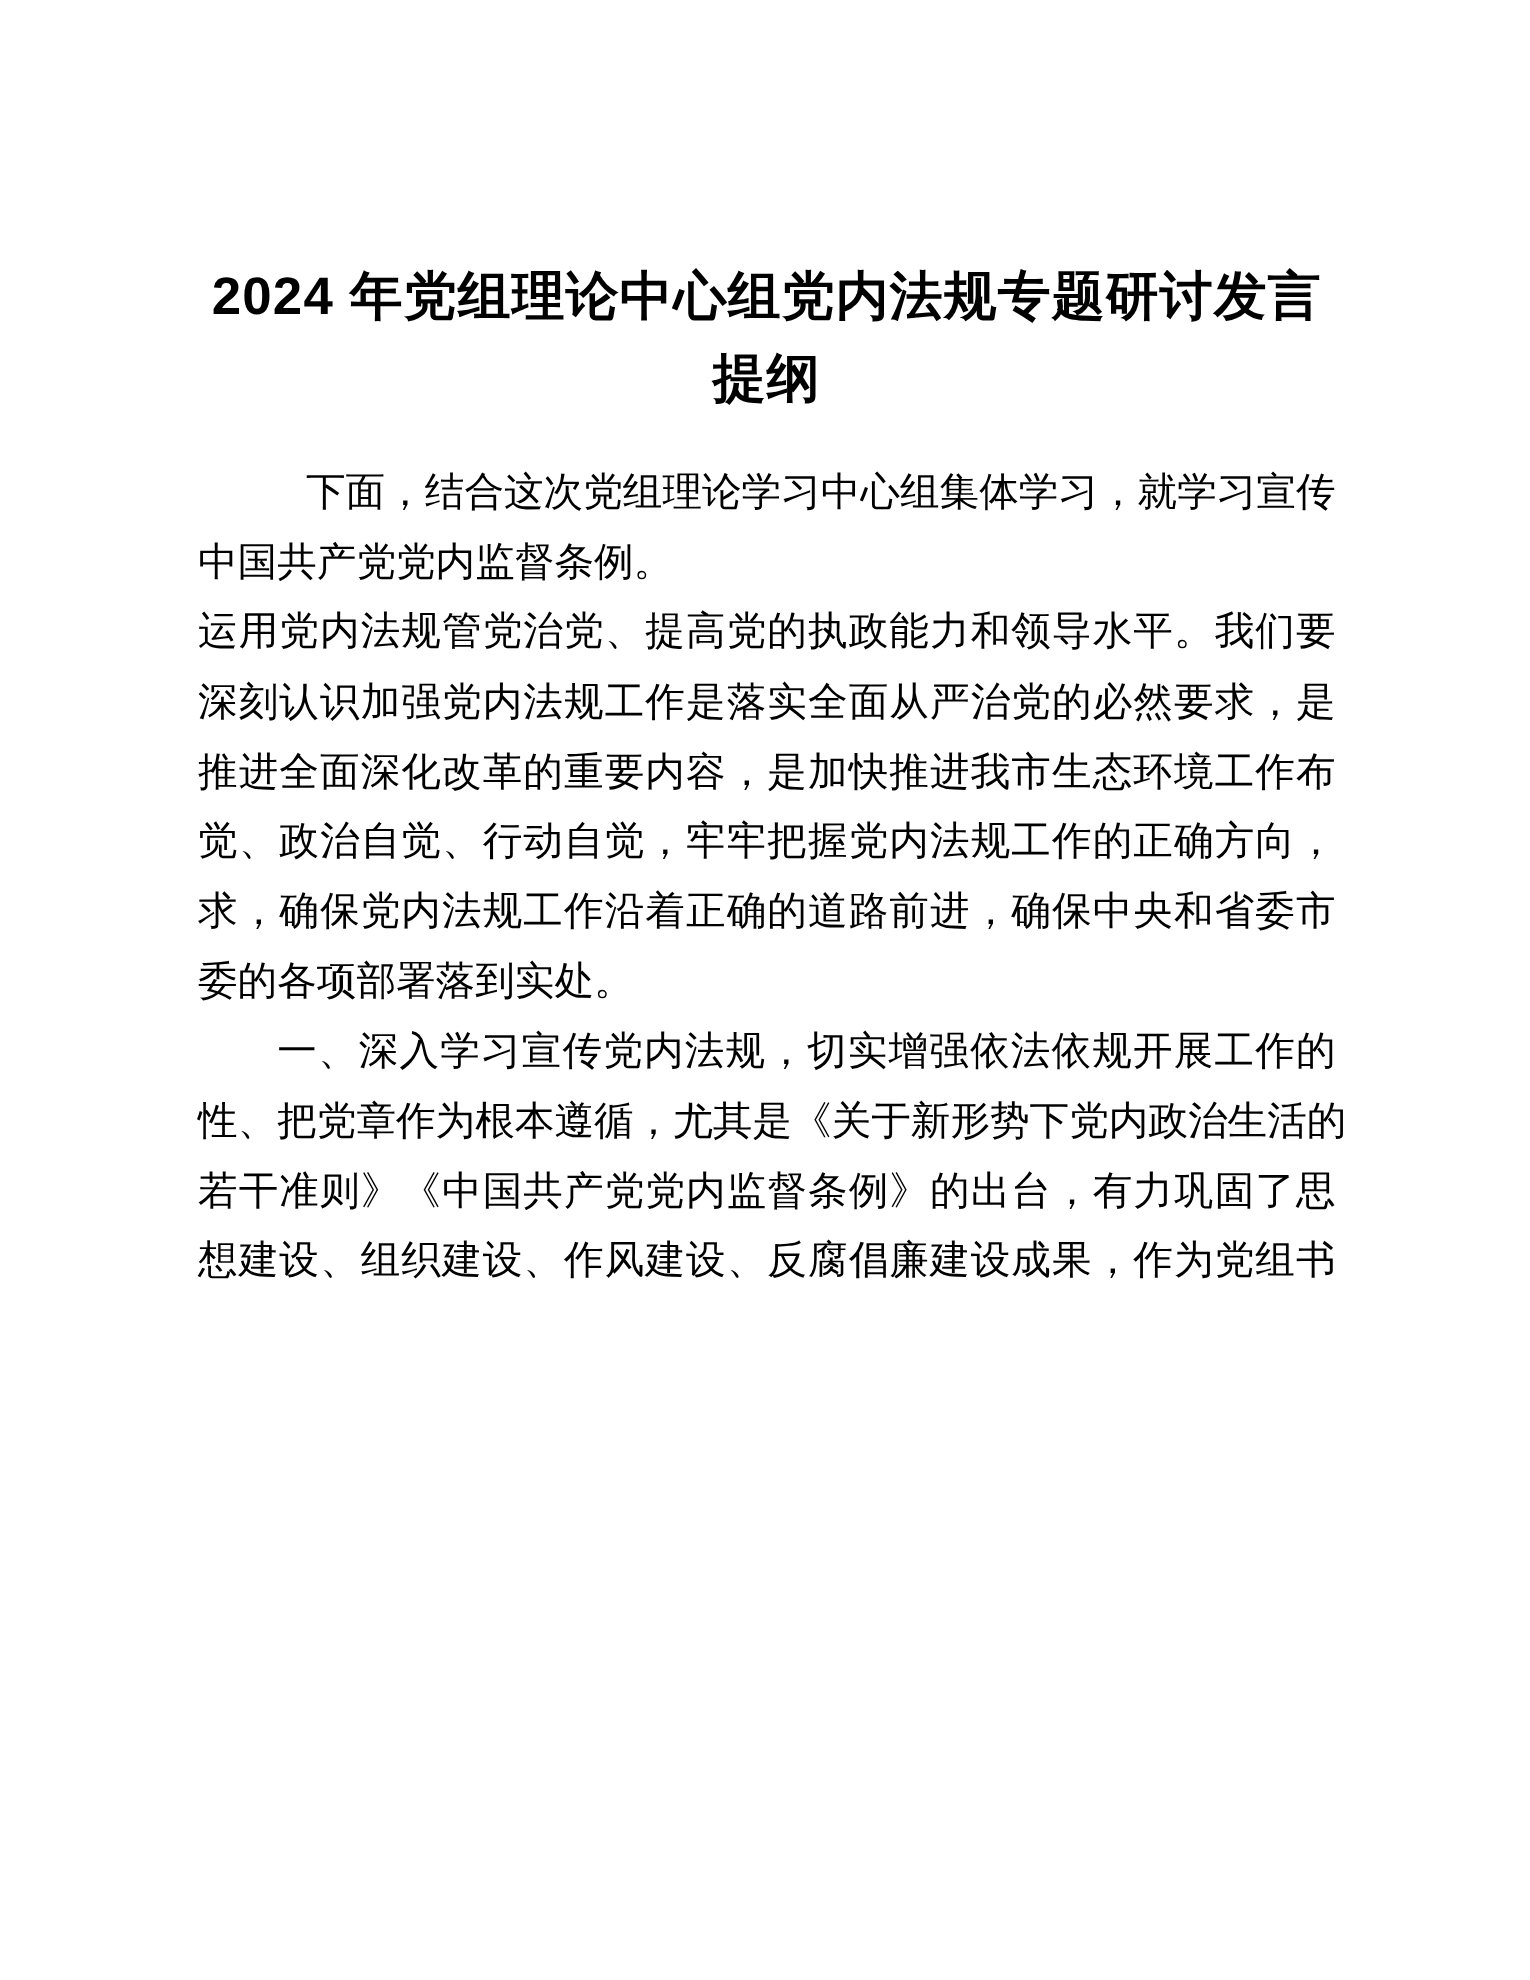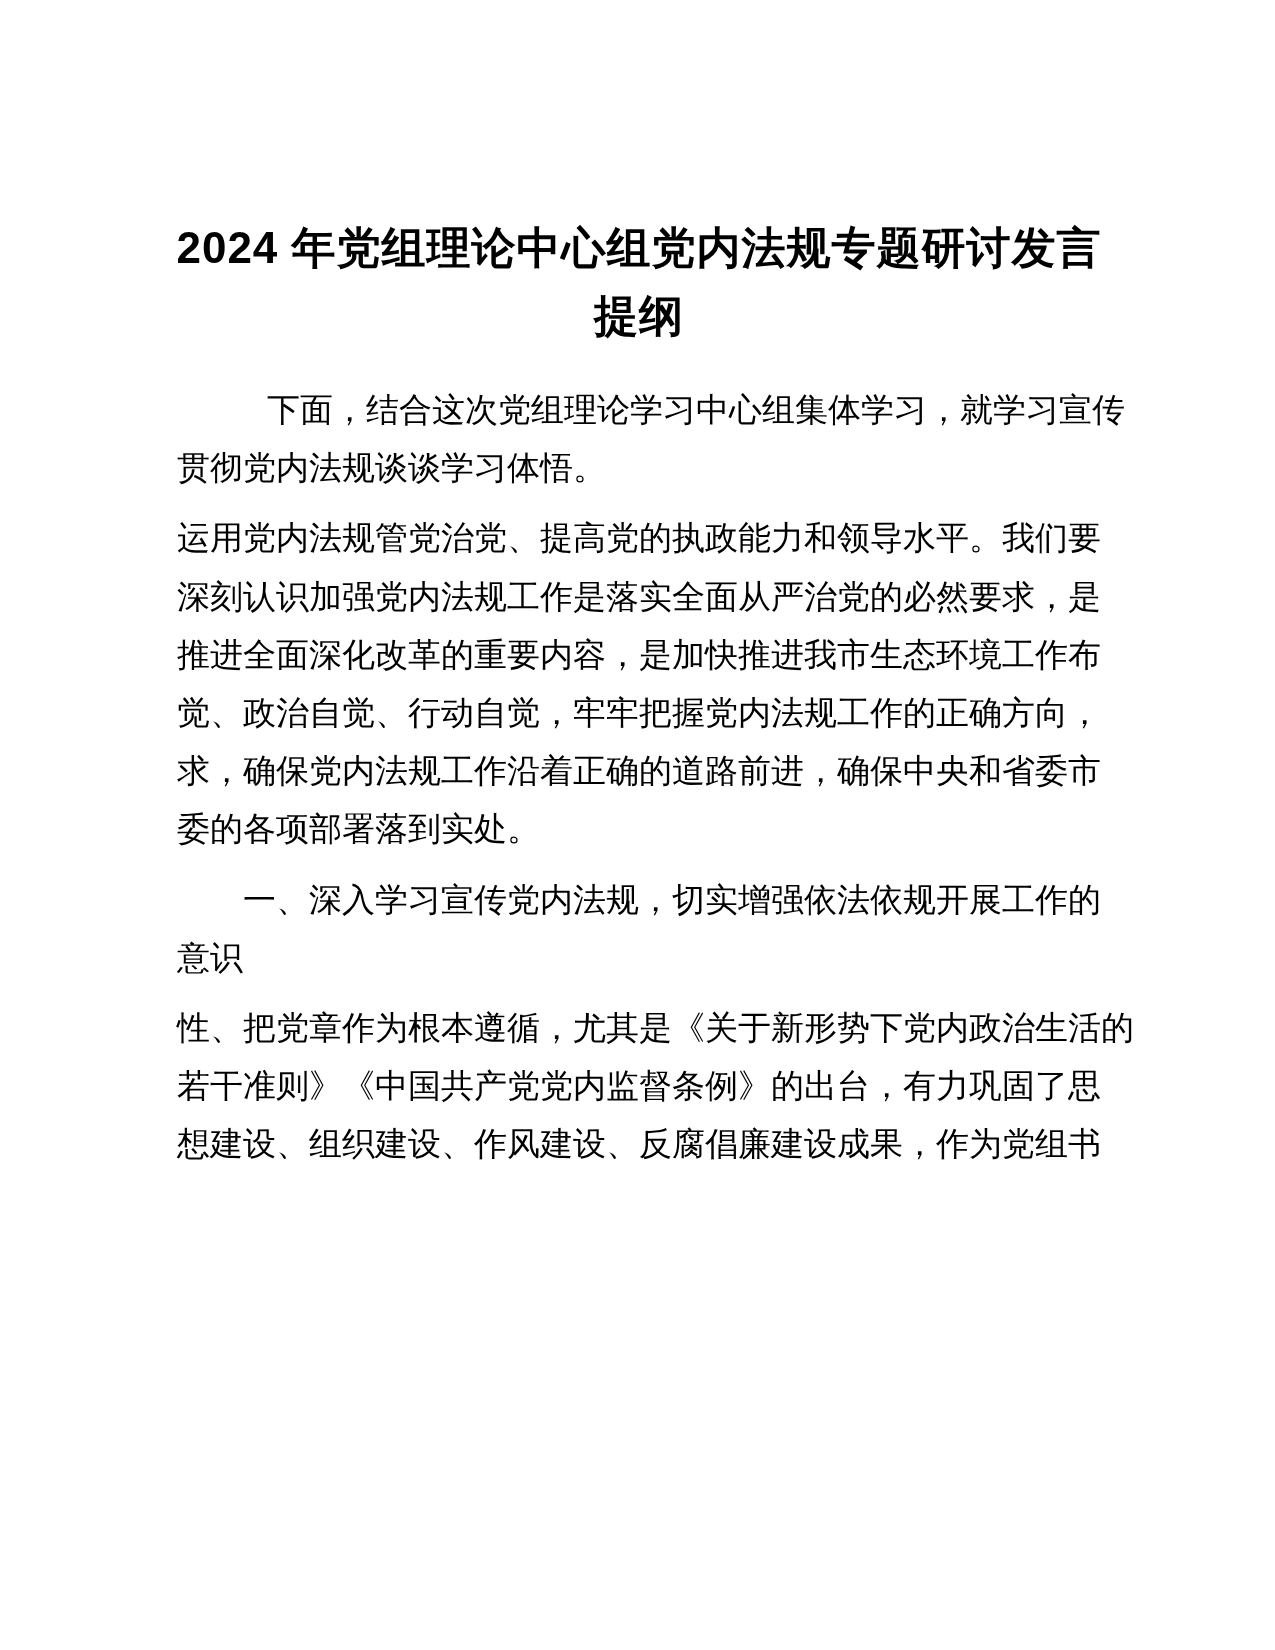--- a/index.html
+++ b/index.html
@@ -26,21 +26,21 @@
     font-size: 44px;
     line-height: 68px;
     letter-spacing: 1px;
   }
   .doc-body {
     margin-top: 31px;
     margin-left: 165px;
     margin-right: 162px;
   }
   .paragraph {
-    margin: 12px;
+    margin: 0;
     padding: 0;
   }
   .line {
     height: 58.2px;
     line-height: 58.2px;
     font-size: 33px;
     white-space: nowrap;
     letter-spacing: 0;
   }
   .line.fill {
@@ -54,33 +54,32 @@
 <body>
 
 <div class="page">
   <div class="doc-title">
     <div class="title-line">2024 年党组理论中心组党内法规专题研讨发言</div>
     <div class="title-line">提纲</div>
   </div>
   <div class="doc-body" id="doc-body">
       <div class="paragraph">
         <div class="line fill" style="padding-left: 90px;">下面，结合这次党组理论学习中心组集体学习，就学习宣传</div>
-        <div class="line">贯彻党内法规谈谈学习体悟。</div>
+        <div class="line">中国共产党党内监督条例。</div>
       </div>
       <div class="paragraph">
         <div class="line fill">运用党内法规管党治党、提高党的执政能力和领导水平。我们要</div>
         <div class="line fill">深刻认识加强党内法规工作是落实全面从严治党的必然要求，是</div>
         <div class="line fill">推进全面深化改革的重要内容，是加快推进我市生态环境工作布</div>
         <div class="line fill">觉、政治自觉、行动自觉，牢牢把握党内法规工作的正确方向，</div>
         <div class="line fill">求，确保党内法规工作沿着正确的道路前进，确保中央和省委市</div>
         <div class="line">委的各项部署落到实处。</div>
       </div>
       <div class="paragraph">
         <div class="line fill" style="padding-left: 66px;">一、深入学习宣传党内法规，切实增强依法依规开展工作的</div>
-        <div class="line">意识</div>
       </div>
       <div class="paragraph">
         <div class="line fill">性、把党章作为根本遵循，尤其是《关于新形势下党内政治生活的</div>
         <div class="line fill">若干准则》《中国共产党党内监督条例》的出台，有力巩固了思</div>
         <div class="line fill">想建设、组织建设、作风建设、反腐倡廉建设成果，作为党组书</div>
       </div>
     </div>
 </div>
 
 </body></html>

